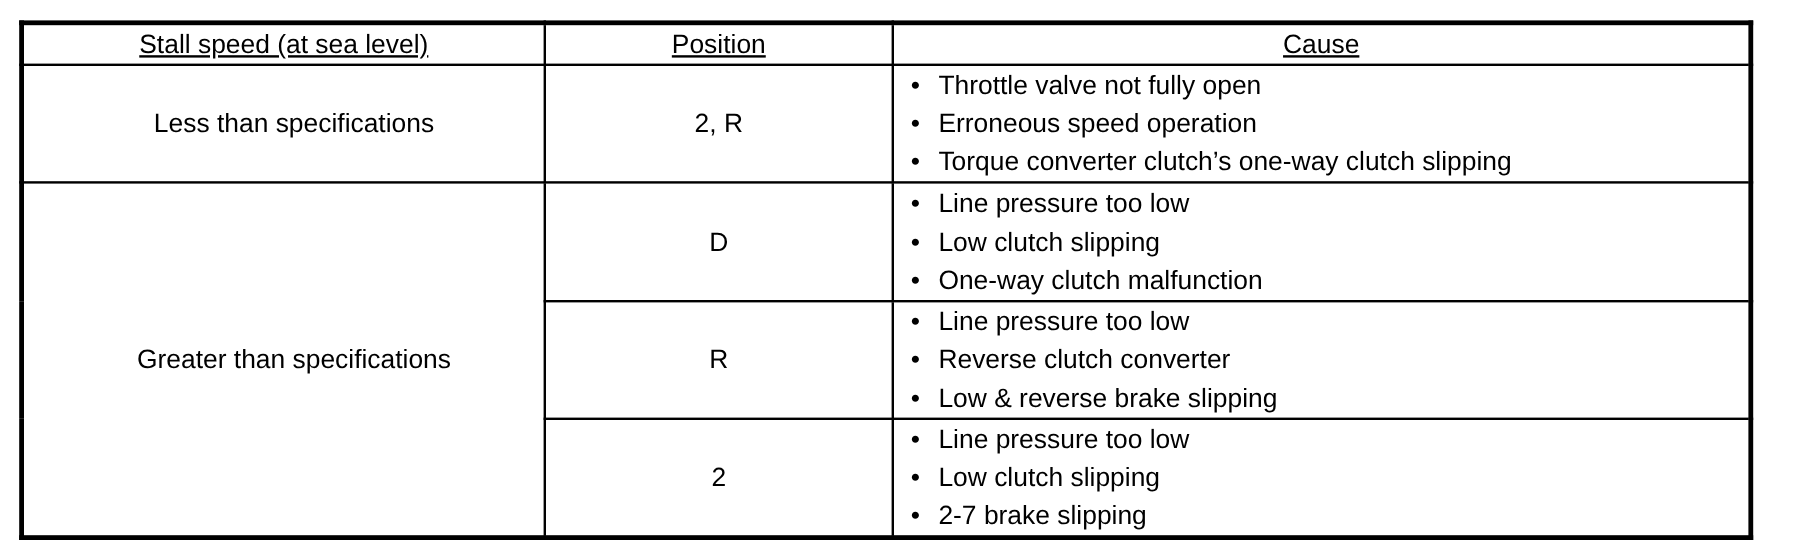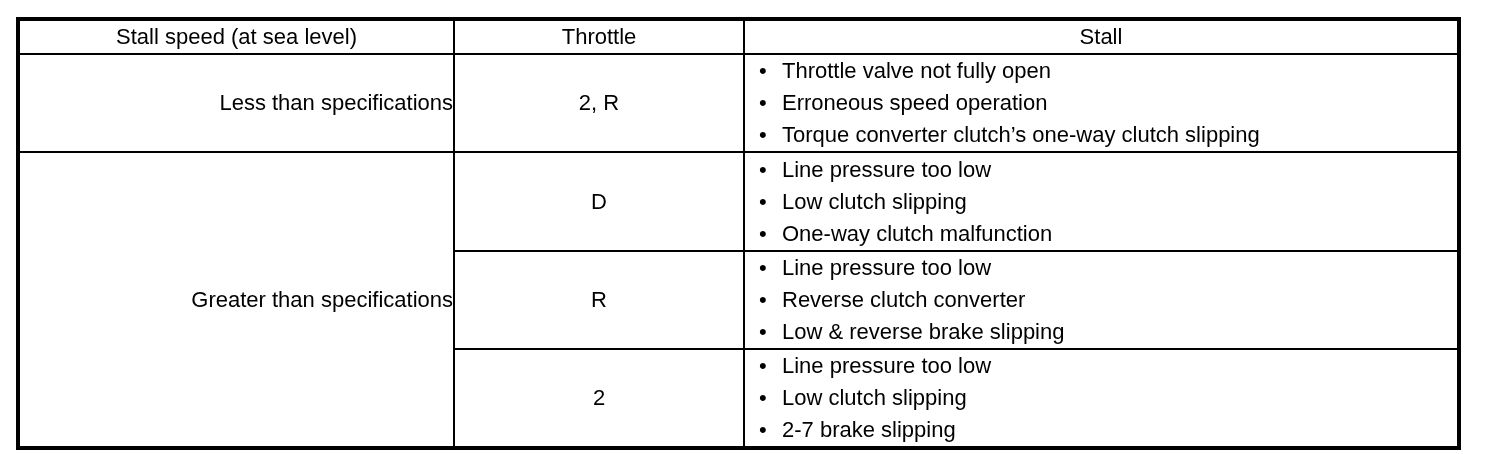--- a/index.html
+++ b/index.html
@@ -28,28 +28,28 @@
   }
   .diag-table { border-width: 4px; }
   .diag-table th, .diag-table td {
     font-size: 22px;
     font-weight: normal;
     color: #000000;
     vertical-align: middle;
     padding: 0;
     overflow: hidden;
   }
-  tr.header-row { height: 35px; }
+  tr.header-row { height: 35px; text-decoration: underline; }
   tr.body-row-1 { height: 98px; }
   tr.body-row-2 { height: 99px; }
   tr.body-row-3 { height: 97px; }
   tr.body-row-4 { height: 97px; }
   th.col-header { text-align: center; }
   td.stall-cell {
-    text-align: right;
+    text-align: center;
     padding-left: 17px;
   }
   td.position-cell { text-align: center; }
   td.cause-cell {
     text-align: left;
     padding-left: 11px;
     margin-left: 32px;
   }
   .cause-line {
     line-height: 32px;
@@ -67,22 +67,22 @@
 
 <table class="diag-table">
   <colgroup>
     <col style="width:436px">
     <col style="width:290px">
     <col style="width:715px">
   </colgroup>
   <thead>
     <tr class="header-row">
       <th class="col-header">Stall speed (at sea level)</th>
-      <th class="col-header">Throttle</th>
-      <th class="col-header">Stall</th>
+      <th class="col-header">Position</th>
+      <th class="col-header">Cause</th>
     </tr>
   </thead>
   <tbody>
     <tr class="body-row-1">
       <td class="stall-cell">Less than specifications</td>
       <td class="position-cell">2, R</td>
       <td class="cause-cell">
         <div class="cause-line"><span class="bullet">•</span><span>Throttle valve not fully open</span></div>
         <div class="cause-line"><span class="bullet">•</span><span>Erroneous speed operation</span></div>
         <div class="cause-line"><span class="bullet">•</span><span>Torque converter clutch’s one-way clutch slipping</span></div>

